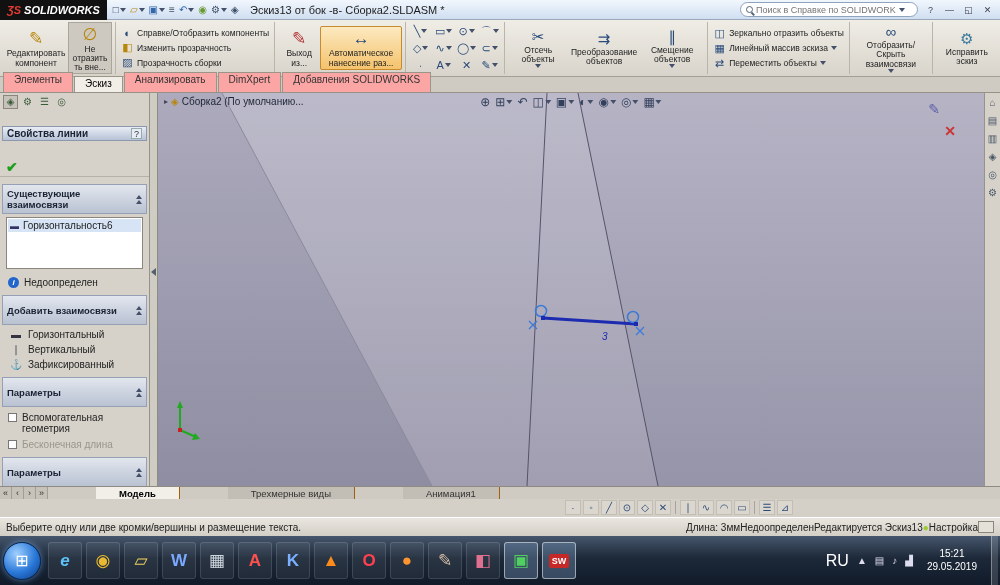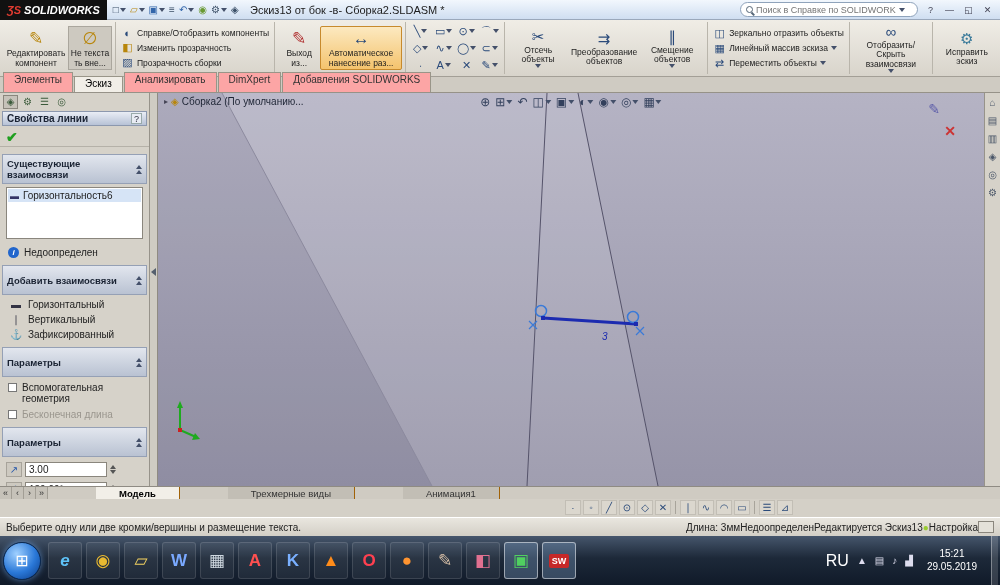--- a/index.html
+++ b/index.html
@@ -61,21 +61,21 @@
   
   .content { position:absolute; top:93px; left:0; right:0; bottom:99px; }
 
   
   .pm { position:absolute; left:0; top:0; width:150px; height:100%; background:#d6d2c9;
     border-right:1px solid #97938a; font-size:10px; overflow:hidden; }
   .pmtabs { display:flex; gap:2px; padding:2px 3px; height:17px; align-items:center; }
   .pmtab { width:15px; height:14px; display:flex; align-items:center; justify-content:center;
     font-size:10px; color:#3a5a3a; border:1px solid transparent; }
   .pmtab.on { background:#c6c2b9; border:1px solid #8a867d; }
-  .pmtitle { margin:1px 2px; height:15px; background:linear-gradient(#e9edf5,#b7c2d6);
+  .pmtitle { margin:16px 2px; height:15px; background:linear-gradient(#e9edf5,#b7c2d6);
     border:1px solid #8c98ae; display:flex; align-items:center; justify-content:space-between;
     padding:0 4px; font-weight:bold; font-size:10px; color:#1a2333; }
   .pmhelp { color:#334; font-weight:normal; font-size:9px; border:1px solid #9aa;
     width:11px; height:11px; display:flex; align-items:center; justify-content:center; background:#e8ecf4; }
   .pmcheck { padding:2px 6px; border-bottom:1px solid #b5b1a8; height:20px; display:flex; align-items:center; }
   .pmcheck span { color:#1f9f1f; font-size:14px; font-weight:bold; }
   .sec { margin:7px 2px 0; height:30px; background:linear-gradient(#e2e6ee,#b9c2d2);
     border:1px solid #95a0b5; display:flex; align-items:center; justify-content:space-between;
     padding:0 4px; font-weight:bold; font-size:9.5px; color:#1a2333; }
   .chevs { display:flex; flex-direction:column; gap:1px; }
@@ -226,21 +226,21 @@
   </div>
 
   <div class="ribbon">
     <div class="rg">
       <div class="bigbtn" style="width:64px">
         <span class="ic icg">✎</span>
         <span>Редактировать компонент</span>
       </div>
       <div class="bigbtn" style="width:44px;background:#cdc9c0;border:1px solid #aaa69d">
         <span class="ic icg">∅</span>
-        <span>Не текста ть вне...</span>
+        <span>Не отразить ть вне...</span>
       </div>
     </div>
     <div class="rg">
       <div class="stackcol">
         <div class="rowbtn">
           <span class="ic icb">◐</span>
           <span>Справке/Отобразить компоненты</span>
         </div>
         <div class="rowbtn">
           <span class="ic icg">◧</span>

